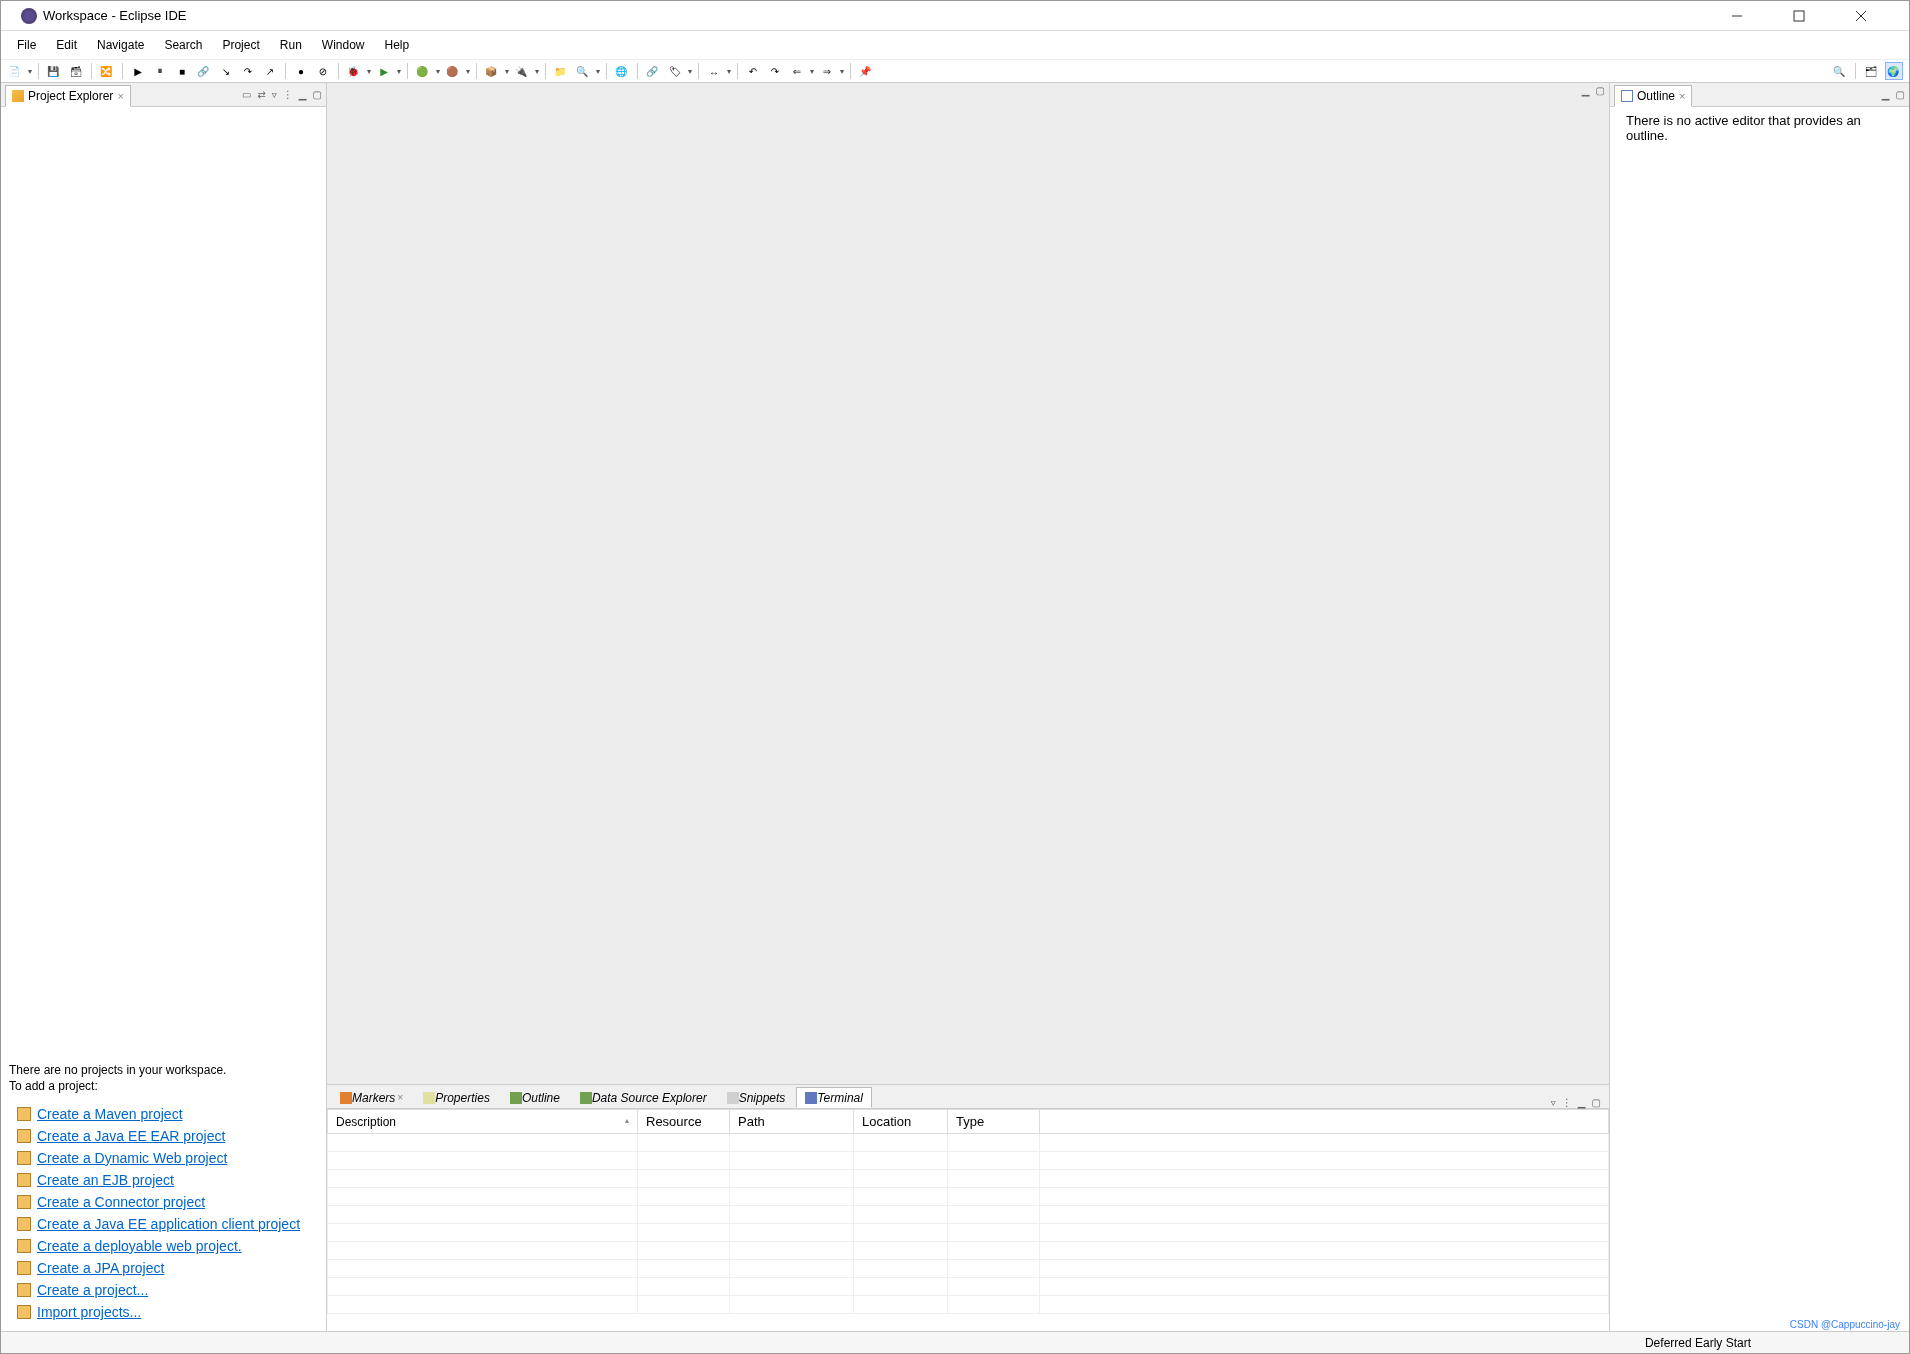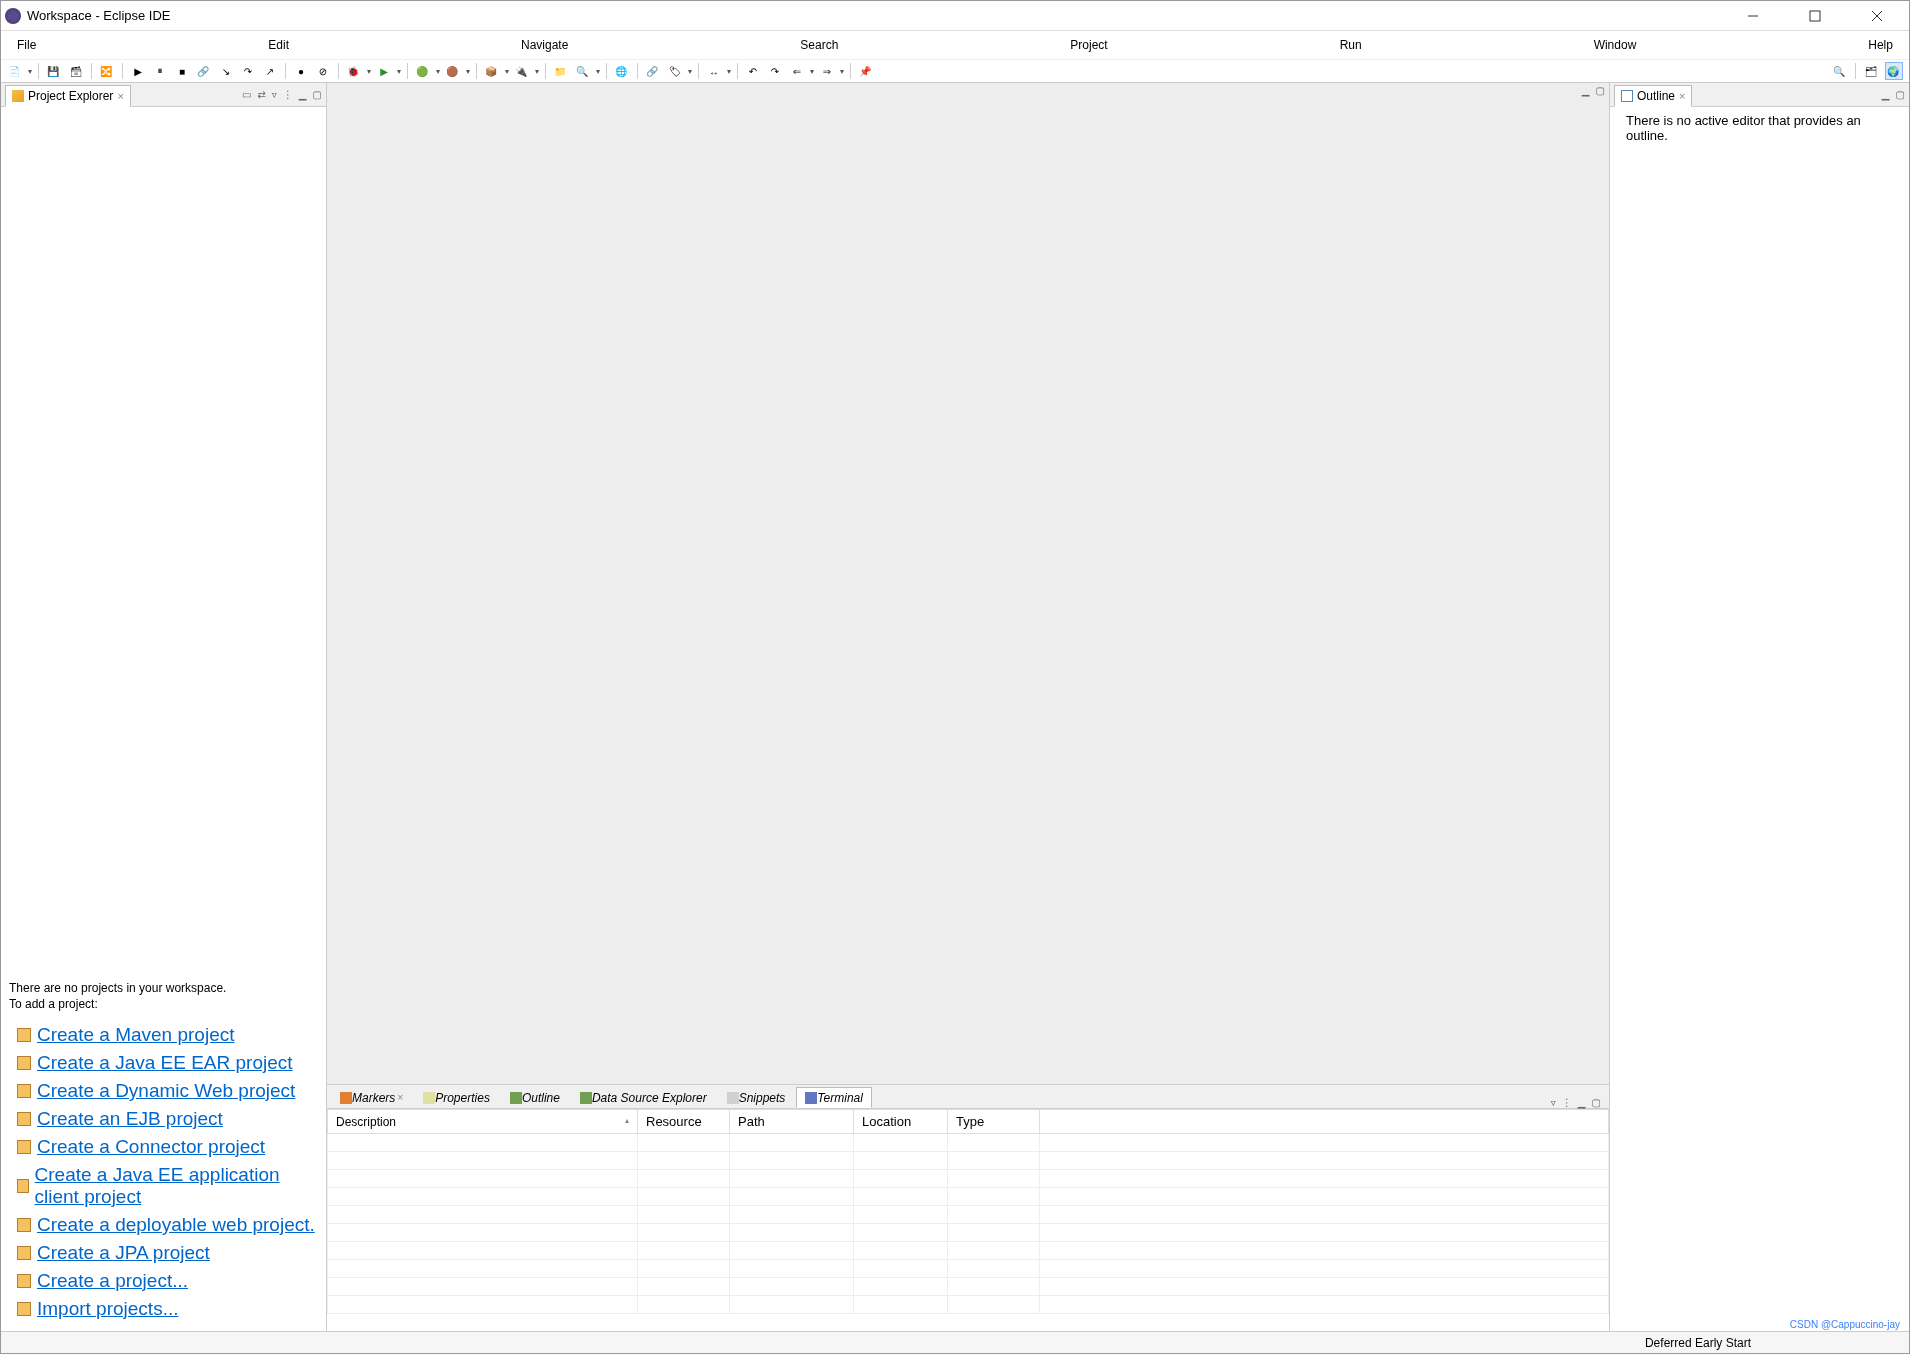--- a/index.html
+++ b/index.html
@@ -1,41 +1,41 @@
 <!DOCTYPE html>
 <html><head>
 <meta charset="utf-8">
 <style>
 * { margin: 0; padding: 0; box-sizing: border-box; font-family: "Segoe UI", Tahoma, sans-serif; font-size: 12px; }
 body { background: #fff; display: flex; flex-direction: column; height: 1354px; width: 1910px; border: 1px solid #999; }
-.titlebar { height: 30px; display: flex; align-items: center; padding: 0 4px; border-bottom: 1px solid #ddd; }
+.titlebar { height: 30px; display: flex; align-items: center; padding: 0 20px; border-bottom: 1px solid #ddd; }
 .titlebar .appicon { width: 16px; height: 16px; margin-right: 6px; background: radial-gradient(circle,#5b4a8c 40%,#3c2c60 100%); border-radius:50%; }
 .titlebar .title { flex: 1; font-size: 13px; color:#000; }
 .winbtns { display: flex; gap: 22px; padding-right:8px; }
 .winbtn { width: 40px; height: 24px; display:flex; align-items:center; justify-content:center; cursor:pointer; }
-.menubar { height: 28px; display: flex; align-items: center; padding: 0 6px; font-size: 14px; justify-content: space-between; }
+.menubar { height: 28px; display: flex; align-items: center; padding: 0 6px; font-size: 14px; }
 .menubar span { padding: 4px 10px; cursor:pointer; }
 .toolbar { height: 24px; border-top:1px solid #eee; border-bottom:1px solid #ccc; display:flex; align-items:center; padding:0 4px; background:#fff; gap:2px;}
 .toolbar .tbtn { width:16px; height:16px; margin:0 2px; cursor:pointer; display:inline-flex; align-items:center; justify-content:center; font-size:10px; }
 .toolbar .sep { width:1px; height:16px; background:#ccc; margin:0 3px; }
 .toolbar .dd { width:6px; height:16px; display:inline-flex; align-items:center; justify-content:center; font-size:8px; color:#555; cursor:pointer;}
 .toolbar .spacer { flex:1; }
 .main { flex:1; display:flex; min-height:0; }
 .leftpane { width:326px; border-right:1px solid #ccc; display:flex; flex-direction:column; background:#fff;justify-content:space-between;}
 .panehdr { height:24px; background:#f0f0f0; border-bottom:1px solid #ccc; display:flex; align-items:center; padding:0 4px;}
 .panehdr .tab { background:#fff; border:1px solid #bbb; border-bottom:1px solid #fff; padding:2px 6px; display:flex; align-items:center; gap:4px; height:22px; margin-top:2px;}
 .panehdr .tab .ticon { width:12px;height:12px; background:linear-gradient(135deg,#f0c050,#f0a020); }
 .panehdr .actions { margin-left:auto; display:flex; gap:6px; align-items:center; }
 .panehdr .actions span { cursor:pointer; font-size:10px; color:#666; }
 .leftbody { padding:8px; font-size:13px; }
 .leftbody p { margin:2px 0; }
 .linklist { margin-top:10px; }
 .linkitem { display:flex; align-items:center; gap:6px; padding:3px 0 3px 8px; }
 .linkitem .licon { width:14px; height:14px; background:#f5c060; border:1px solid #b48030; }
-.linkitem a { color:#0066cc; text-decoration:underline; cursor:pointer; font-size:19px;}
+.linkitem a { color:#0066cc; text-decoration:underline; cursor:pointer; font-size:14px;}
 .centerpane { flex:1; display:flex; flex-direction:column; min-width:0;}
 .editorarea { flex:1; background:#ededed; border-bottom:1px solid #ccc; position:relative;}
 .editorarea .edctl { position:absolute; top:2px; right:4px; display:flex; gap:6px; }
 .editorarea .edctl span { font-size:10px; color:#666; cursor:pointer;}
 .bottompane { height:246px; display:flex; flex-direction:column; background:#fff;}
 .btabs { height:24px; background:#f0f0f0; border-bottom:1px solid #ccc; display:flex; align-items:flex-end; padding:0 4px;}
 .btab { padding:3px 8px; display:flex; align-items:center; cursor:pointer; border:1px solid transparent; height:21px; margin-right:2px;font-style:italic;}
 .btab.active { background:#fff; border:1px solid #bbb; border-bottom:1px solid #fff;}
 .btab .bicn { width:12px; height:12px; }
 .btab .closex { font-size:10px; color:#888; margin-left:2px; }

